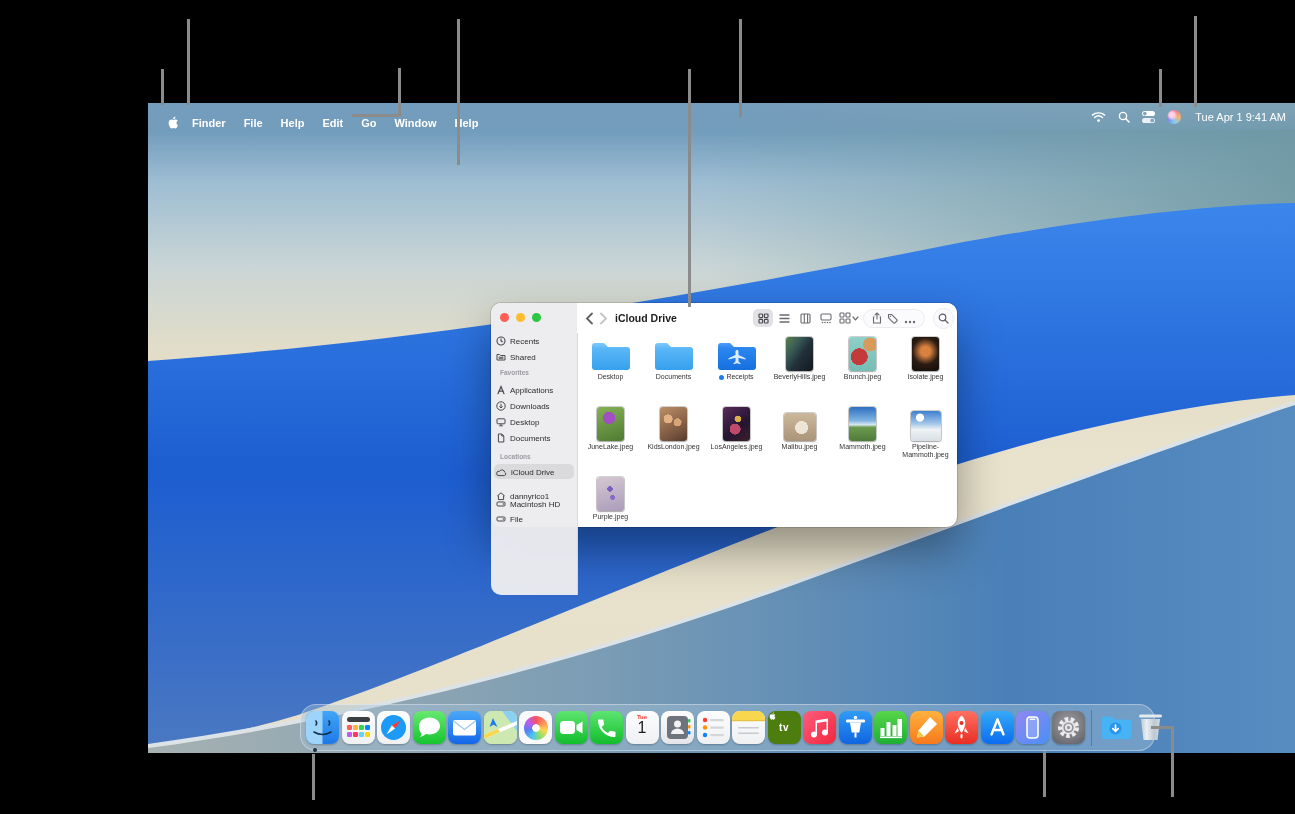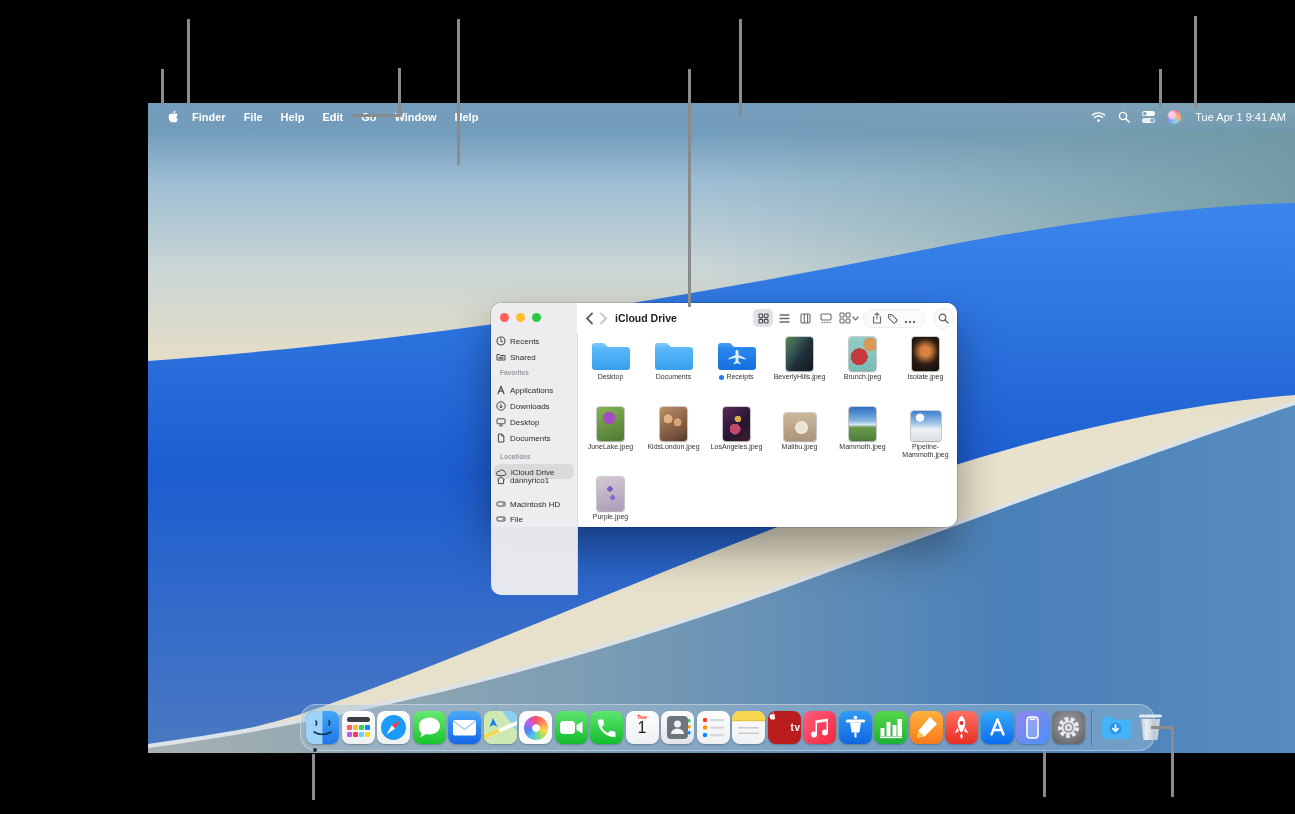--- a/index.html
+++ b/index.html
@@ -2,21 +2,21 @@
 <html><head>
 <meta charset="utf-8">
 <style>
   html,body{margin:0;padding:0;background:#000;}
   .page{position:relative;width:1295px;height:814px;background:#000;overflow:hidden;
         font-family:"Liberation Sans",sans-serif;-webkit-font-smoothing:antialiased;}
   .screen{position:absolute;left:148px;top:103px;width:1147px;height:650px;overflow:hidden;background:#6f9cb8;}
   .wallpaper{position:absolute;left:0;top:0;}
 
   
-  .menubar{position:absolute;left:0;top:0;width:100%;height:27px;display:flex;align-items:center;
+  .menubar{position:absolute;left:0;top:0;width:100%;height:27px;display:flex;align-items:flex-end;
            background:linear-gradient(180deg,rgba(150,180,205,.45),rgba(120,158,188,.35));
            color:#fff;font-size:11px;z-index:5;}
   .mb-left{display:flex;align-items:center;padding-left:13px;}
   .mb-apple{width:22px;display:flex;justify-content:center;}
   .mb-item{padding:0 9px;white-space:nowrap;font-weight:bold;}
   .mb-app{font-weight:700;}
   .mb-right{position:absolute;right:9px;top:0;height:27px;display:flex;align-items:center;gap:12px;}
   .mb-ic{display:flex;align-items:center;}
   .siri-dot{width:14px;height:14px;border-radius:50%;
      background:radial-gradient(circle at 35% 35%, #ffd1e0 0 20%, transparent 45%),
@@ -89,21 +89,21 @@
   .ic-launchpad,.ic-safari,.ic-calendar,.ic-reminders,.ic-notes{background:linear-gradient(180deg,#fdfdfd,#eef0f2);}
   .ic-messages{background:linear-gradient(180deg,#67e86f,#17c42f);}
   .ic-mail{background:linear-gradient(180deg,#4aa9f8,#1566e8);}
   .ic-maps{background:#cde8b0;}
   .ic-photos{background:#fafafa;}
   .ic-photos::before{content:"";position:absolute;left:4.5px;top:4.5px;width:24px;height:24px;border-radius:50%;
       background:radial-gradient(circle,#ffffff 0 3.5px,transparent 4px),
       conic-gradient(#f5515f,#ff8a5c,#ffd54c,#8ce06a,#4cc3f5,#5a7ff0,#c05cf0,#f5515f);filter:blur(.4px);}
   .ic-facetime,.ic-phone{background:linear-gradient(180deg,#5ee571,#12bd2c);}
   .ic-contacts{background:linear-gradient(180deg,#fdfdfd,#e4e4e9);}
-  .ic-tv{background:#b91c1c;display:flex;align-items:center;justify-content:flex-end;}
+  .ic-tv{background:#4d7c0f;display:flex;align-items:center;justify-content:center;}
   .tv-lab{color:#fff;font-weight:700;font-size:10px;letter-spacing:.5px;display:flex;align-items:center;gap:1px;}
   .ic-music{background:linear-gradient(135deg,#fd5e7d,#f2263e);}
   .ic-keynote{background:linear-gradient(180deg,#2f9bf7,#1065e0);}
   .ic-numbers{background:linear-gradient(180deg,#57d649,#1fae36);}
   .ic-pages{background:linear-gradient(180deg,#ffb13d,#f7791c);}
   .ic-rocket{background:linear-gradient(180deg,#ff7061,#e82e24);}
   .ic-appstore{background:linear-gradient(180deg,#35aaf8,#0b6cf0);}
   .ic-iphone{background:linear-gradient(135deg,#9387f2,#4a90f5);}
   .ic-settings{background:radial-gradient(circle at 50% 40%,#a2a2a8,#5c5c63);}
   .ic-downloads,.ic-trash{background:transparent;box-shadow:none;}
@@ -266,21 +266,21 @@
           <span>Documents</span>
         </div>
         <div class="shdr" style="top:150px">Locations</div>
         <div class="sel-pill" style="top:161px"></div>
         <div class="srow" style="top:162px">
           <svg width="11" height="9" viewBox="0 0 11 9">
               <path d="M3,7.6 a2.2,2.2 0 1 1 .5-4.3 a2.9,2.9 0 0 1 5.3,1 a1.8,1.8 0 0 1 -.4,3.3 Z" fill="none" stroke="#48484d" stroke-width="1"></path>
             </svg>
           <span>iCloud Drive</span>
         </div>
-        <div class="srow" style="top:170px">
+        <div class="srow" style="top:186px">
           <svg width="10" height="10" viewBox="0 0 10 10">
               <g fill="none" stroke="#48484d" stroke-width="1">
                 <path d="M1.3,5 L5,1.8 L8.7,5"></path>
                 <path d="M2.4,4.4 V8.6 h5.2 V4.4"></path>
               </g>
             </svg>
           <span>dannyrico1</span>
         </div>
         <div class="srow" style="top:194px">
           <svg width="10" height="10" viewBox="0 0 10 10">

